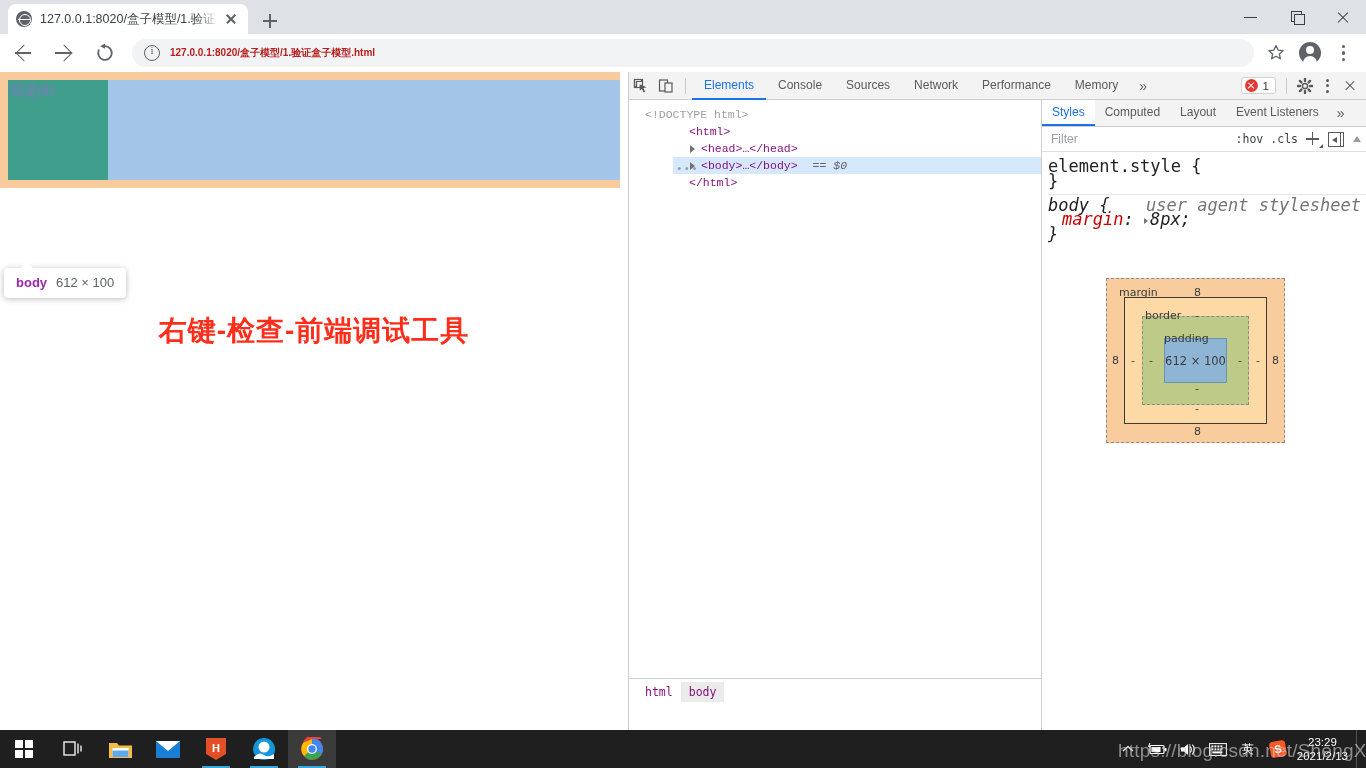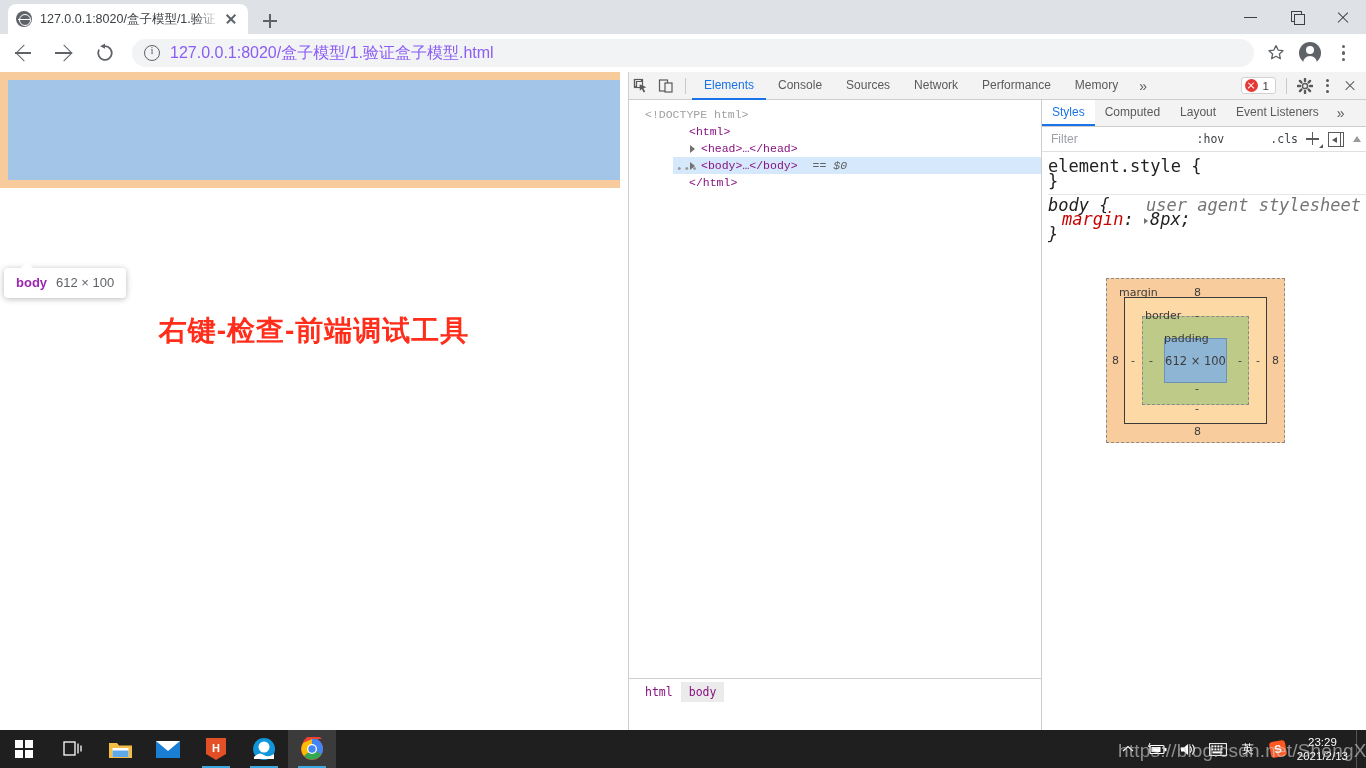--- a/index.html
+++ b/index.html
@@ -68,21 +68,21 @@
   }
   .arrow-l::after{ left:9px; } .arrow-r::after{ left:9px; }
   .reload { width:34px; height:34px; margin-left:8px; position:relative; flex:0 0 auto;}
   .reload svg{ position:absolute; left:7px; top:7px; }
   .omnibox {
     flex:1 1 auto; height:28px; margin-left:10px; margin-right:6px;
     background:#f1f3f4; border-radius:14px; display:flex; align-items:center; padding:0 12px;
   }
   .info-icon { width:16px; height:16px; border:1.4px solid #5f6368; border-radius:50%; position:relative; flex:0 0 auto; margin-right:10px;}
   .info-icon::before{ content:"i"; position:absolute; left:0; right:0; top:-2px; text-align:center; font-size:11px; color:#5f6368; font-family:"Liberation Serif",serif;}
-  .url-text{ font-size:16px; color:#8b5cf6; white-space:nowrap; }
+  .url-text{ font-size:10px; color:#b91c1c; white-space:nowrap;font-weight:bold; }
   .tb-icon { width:32px; height:32px; position:relative; flex:0 0 auto; margin-right:2px;}
   .star svg{ position:absolute; left:7px; top:7px;}
   .avatar { width:22px; height:22px; border-radius:50%; background:#5f6368; position:relative; margin:5px; }
   .avatar::before{ content:""; position:absolute; left:7px; top:4px; width:8px; height:8px; border-radius:50%; background:#fff;}
   .avatar::after{ content:""; position:absolute; left:4px; top:13.5px; width:14px; height:10px; border-radius:7px 7px 0 0; background:#fff;}
   .kebab { width:30px; height:32px; position:relative; margin-right:8px; flex:0 0 auto;}
   .kebab i { position:absolute; left:14px; width:3.2px; height:3.2px; border-radius:50%; background:#5f6368; }
   .kebab i:nth-child(1){ top:8px;} .kebab i:nth-child(2){ top:14.4px;} .kebab i:nth-child(3){ top:20.8px;}
 
   
@@ -162,21 +162,21 @@
 
   
   .styles-pane { position:absolute; left:413px; top:28px; width:325px; height:630px; background:#fff; }
   .styles-tabs { height:27px; border-bottom:1px solid #cdcdcd; display:flex; align-items:stretch; background:#f3f3f3;}
   .st-tab { padding:0 10px; font-size:12px; color:#5a5a5a; display:flex; align-items:center; border-bottom:2px solid transparent; white-space:nowrap;}
   .st-tab.active{ color:#1a73e8; border-bottom-color:#1a73e8; background:#fff;}
   .st-more{ padding:0 8px; font-size:14px; color:#5a5a5a; display:flex; align-items:center;}
 
   .filter-row { height:25px; border-bottom:1px solid #e0e0e0; display:flex; align-items:center; padding:0 4px; gap:7px; background:#fff;justify-content:space-between;}
   .filter-input { flex:1 1 auto; height:19px; border:1px solid transparent; font-size:12px; color:#9aa0a6; display:flex; align-items:center; padding-left:4px;}
-  .pill { font-family:"DejaVu Sans Mono","Liberation Mono",monospace; font-size:11.5px; color:#3c4043;margin-left:39px; }
+  .pill { font-family:"DejaVu Sans Mono","Liberation Mono",monospace; font-size:11.5px; color:#3c4043; }
   .plus-btn { width:16px; height:16px; position:relative; }
   .plus-btn::before{content:""; position:absolute; left:1px; top:7px; width:13px; height:1.6px; background:#5a5a5a;}
   .plus-btn::after{content:""; position:absolute; left:6.7px; top:1.3px; width:1.6px; height:13px; background:#5a5a5a;}
   .plus-caret{ position:absolute; right:-2px; bottom:-1px; width:0;height:0; border-left:4px solid transparent; border-bottom:4px solid #5a5a5a;}
   .sidebtn { width:16px; height:15px; border:1.2px solid #5a5a5a; position:relative;}
   .sidebtn::before{ content:""; position:absolute; right:2px; top:0; bottom:0; width:1.2px; background:#5a5a5a;}
   .sidebtn::after{ content:""; position:absolute; left:3px; top:4px; width:0;height:0; border-right:5px solid #5a5a5a; border-top:3.5px solid transparent; border-bottom:3.5px solid transparent;}
   .scroll-up { width:12px; height:14px; position:relative;}
   .scroll-up::before{content:""; position:absolute; left:2px; top:4px; width:0;height:0; border-bottom:6px solid #9a9a9a; border-left:4px solid transparent; border-right:4px solid transparent;}
 
@@ -282,20 +282,21 @@
       <div class="kebab">
           <i></i>
           <i></i>
           <i></i>
         </div>
     </div>
 
     <div class="viewport">
       <div class="hl-margin"></div>
       <div class="hl-content"></div>
+      <div class="page-div">我是div</div>
       <div class="badge">
         <span class="badge-tag">body</span>
         <span class="badge-dim">612 × 100</span>
       </div>
       <div class="page-heading">右键-检查-前端调试工具</div>
     </div>
 
     <div class="devtools">
 
       <div class="dt-topbar">

